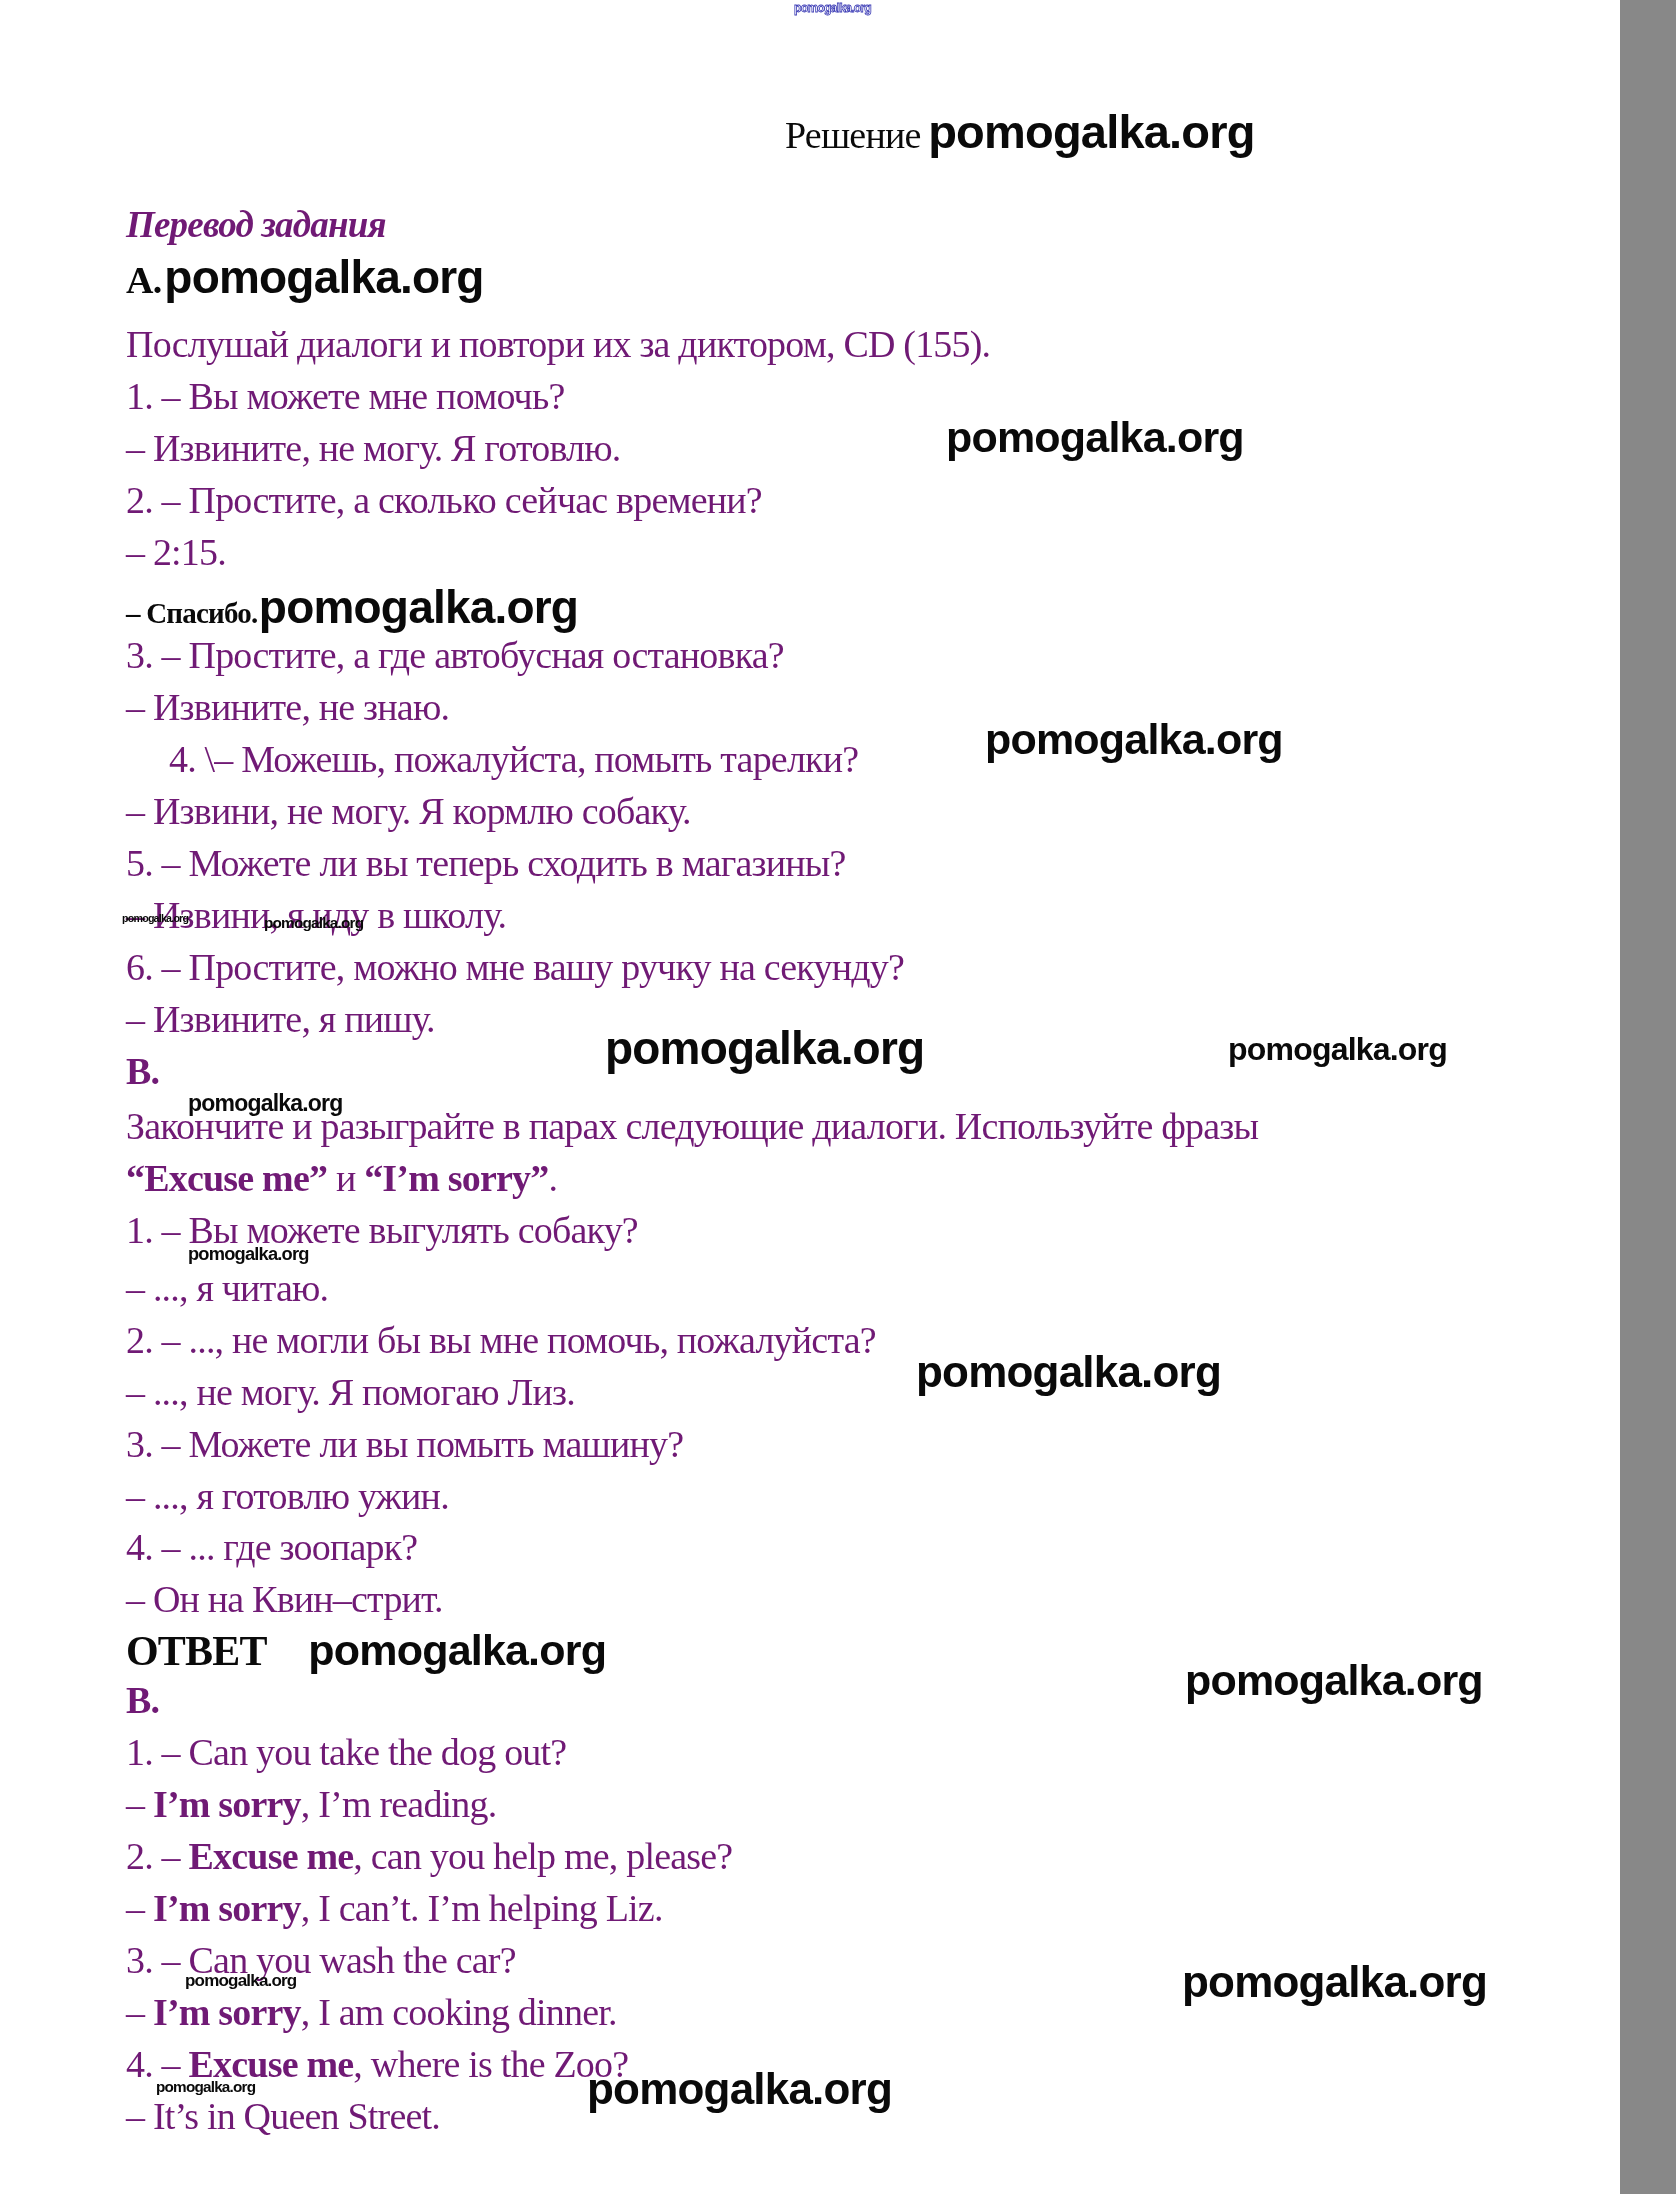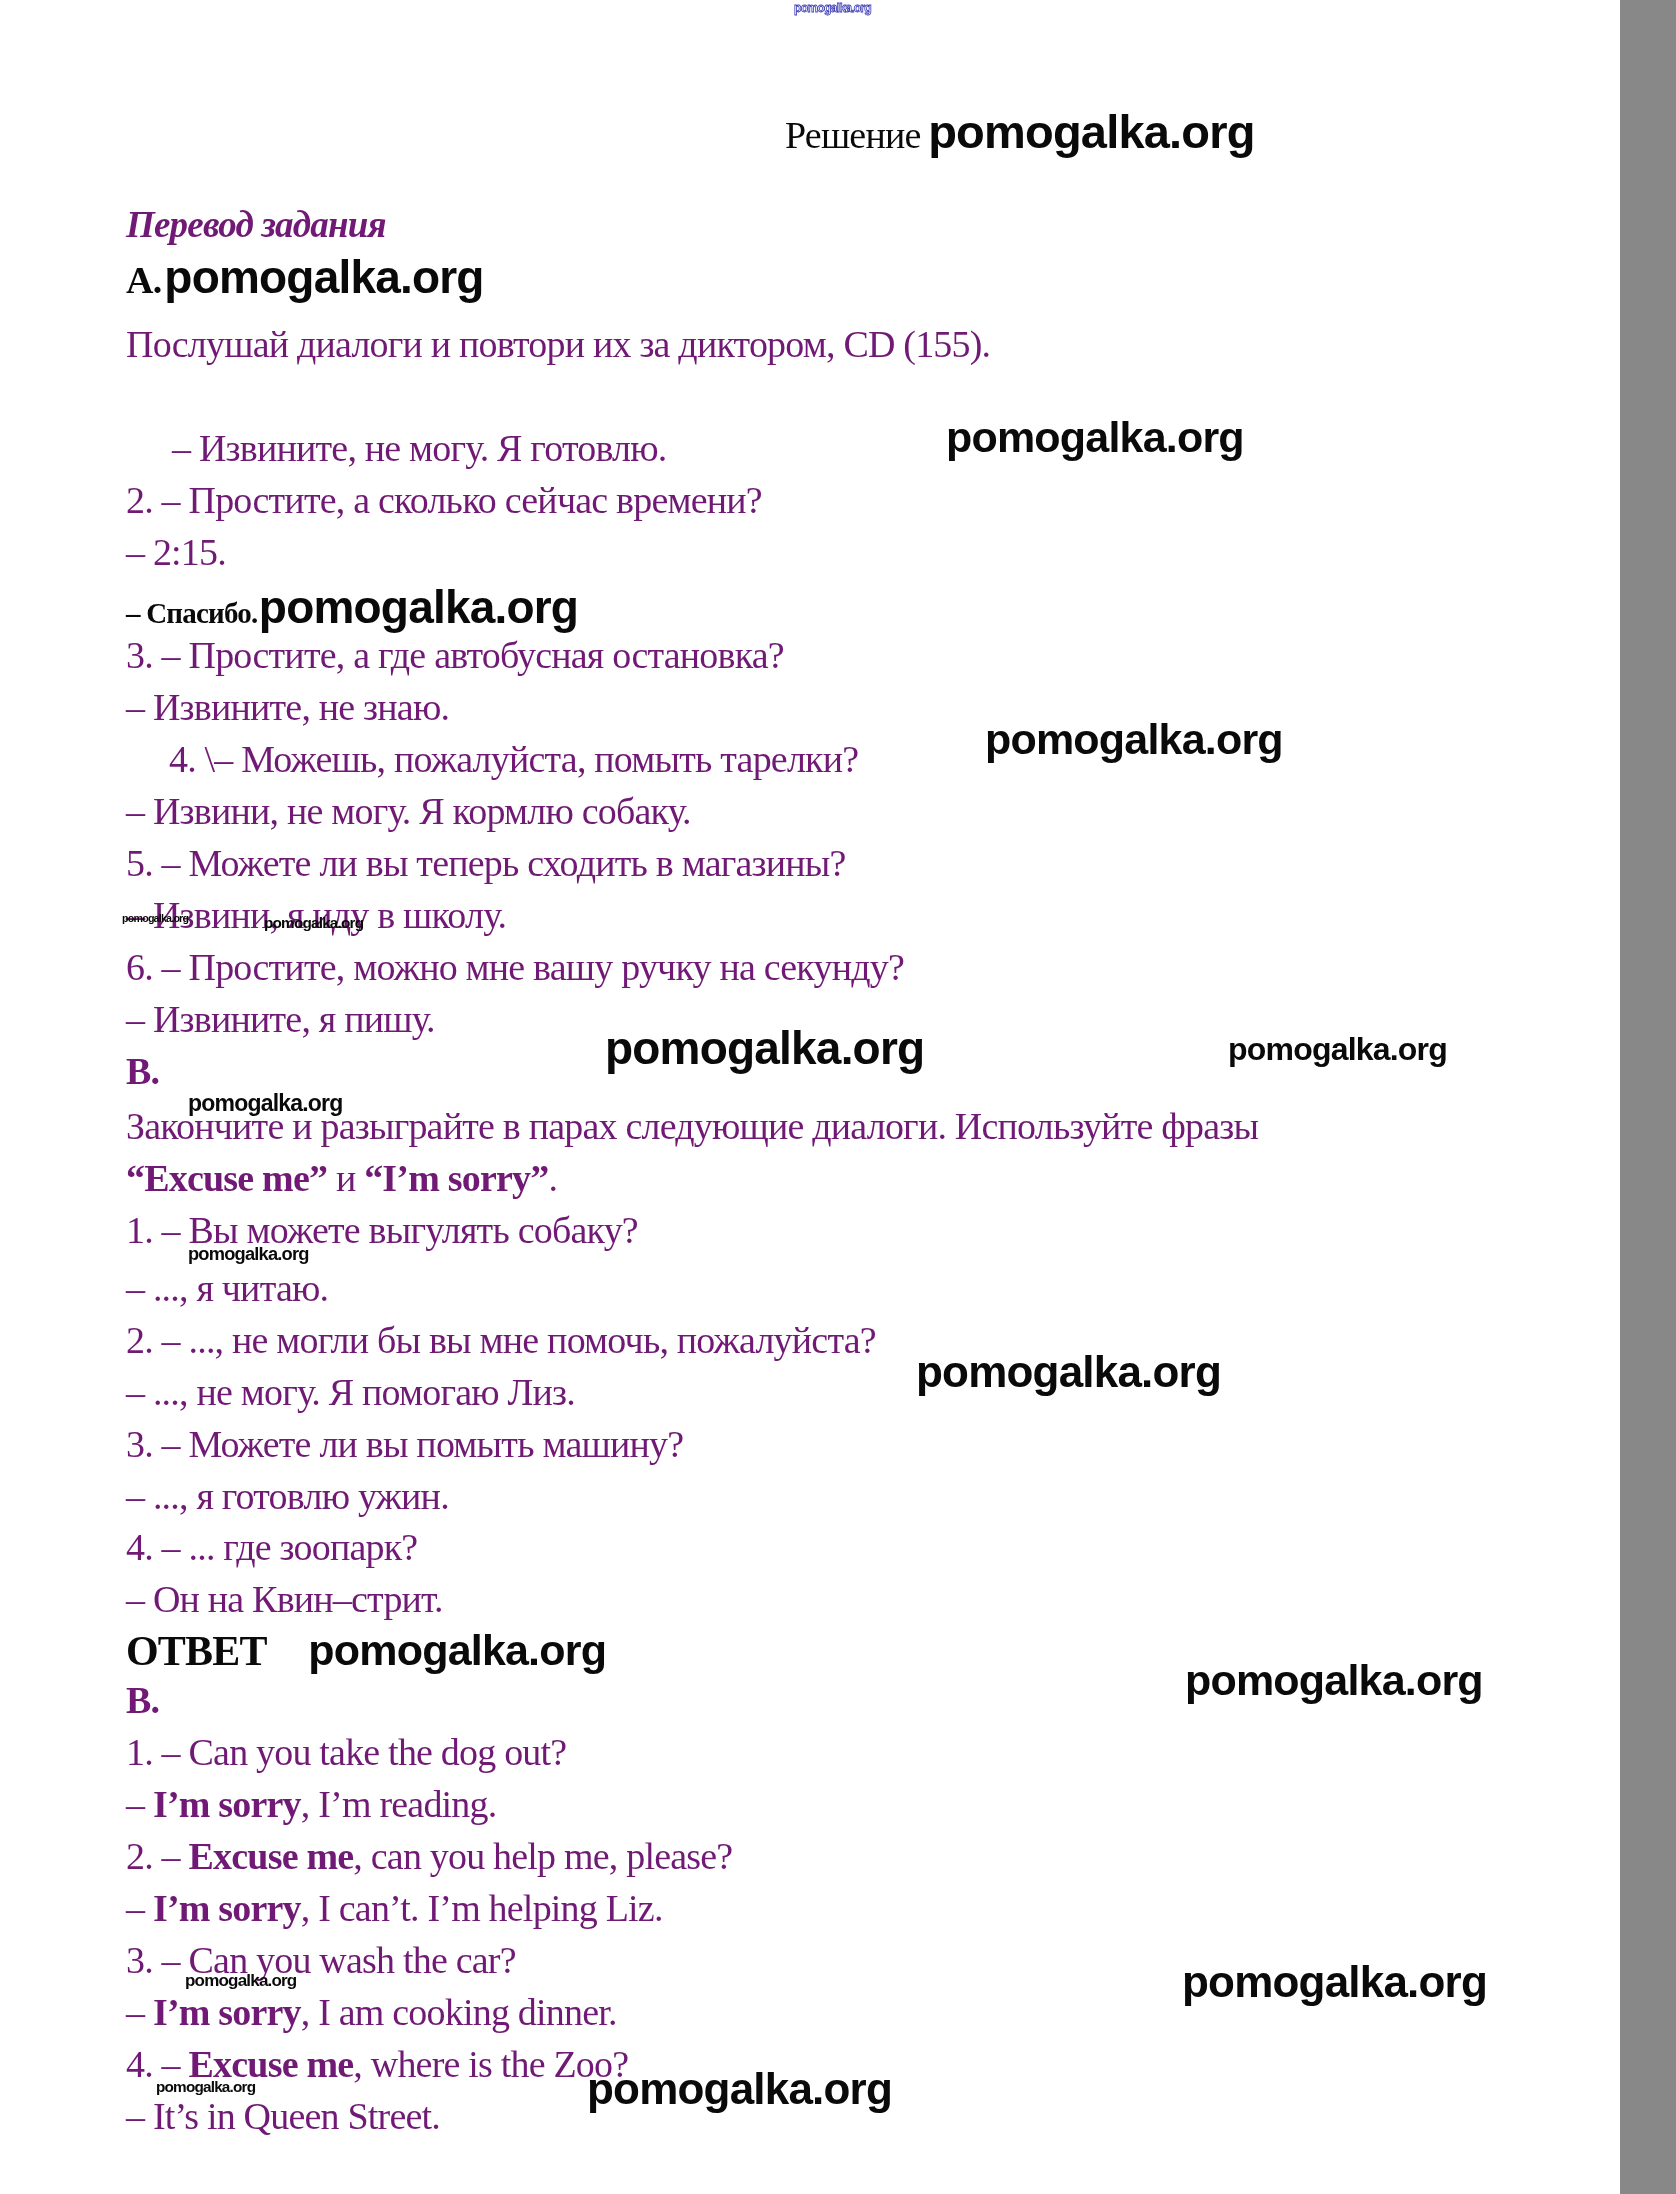--- a/index.html
+++ b/index.html
@@ -66,21 +66,22 @@
 
   <div class="line bold italic" style="top:205px; font-size:37px;">Перевод задания</div>
 
   <div class="row" style="left:126px; top:254px;">
     <span class="serif bold" style="font-size:38px;">A.</span>
     <span class="wm wm-inline" style="font-size:46px; margin-left:-4.6px;">pomogalka.org</span>
   </div>
 
   <div class="line" style="top:324px;">Послушай диалоги и повтори их за диктором, CD (155).</div>
 
-  <div class="line" style="top:428px;margin-left:46px;">– Извините, не могу. Я готовлю.</div>
+  <div class="line" style="top:376px;">1. – Вы можете мне помочь?</div>
+  <div class="line" style="top:428px;">– Извините, не могу. Я готовлю.</div>
   <div class="line" style="top:480px;">2. – Простите, а сколько сейчас времени?</div>
   <div class="line" style="top:532px;">– 2:15.</div>
 
   <div class="row" style="left:126px; top:584px;">
     <span class="serif" style="font-size:29px;font-weight:bold;">– Спасибо.</span>
     <span class="wm wm-inline" style="font-size:46px; margin-left:-6.1px;">pomogalka.org</span>
   </div>
 
   <div class="line" style="top:635px;">3. – Простите, а где автобусная остановка?</div>
   <div class="line" style="top:687px;">– Извините, не знаю.</div>

